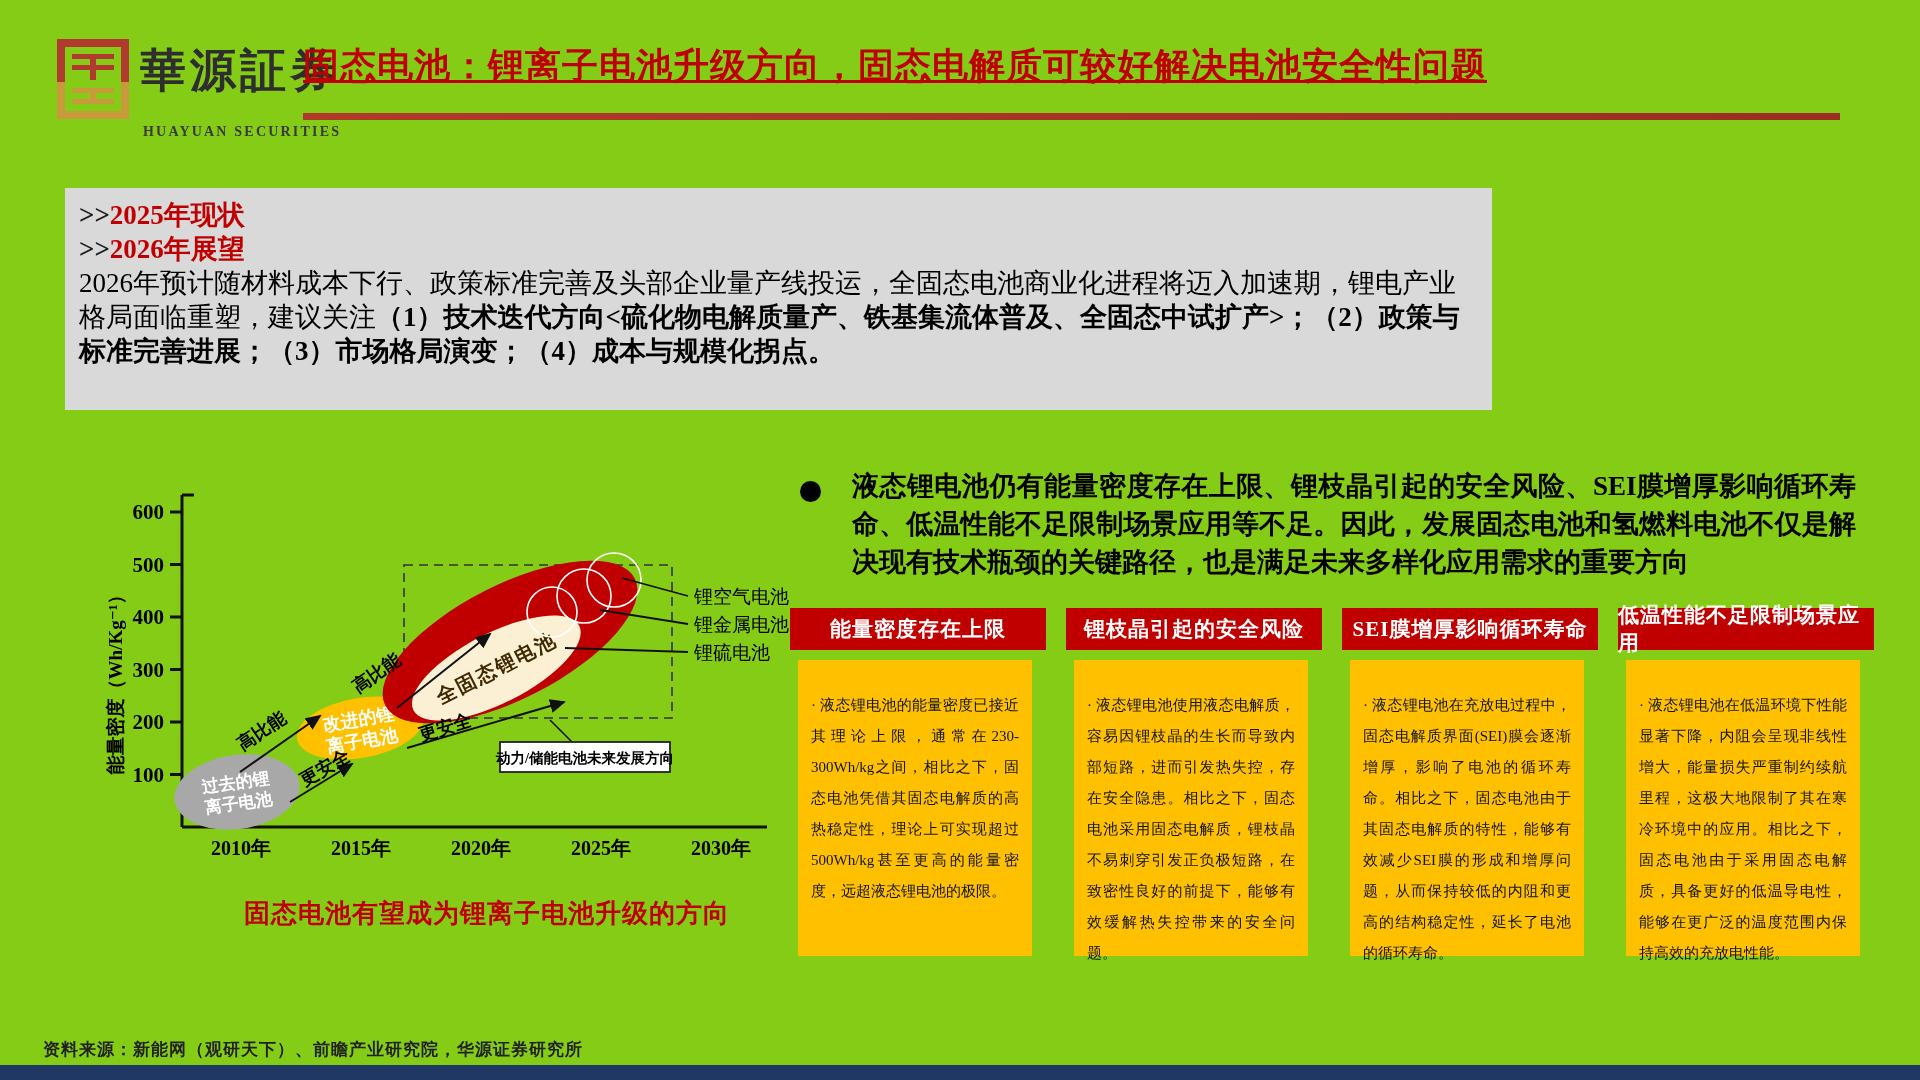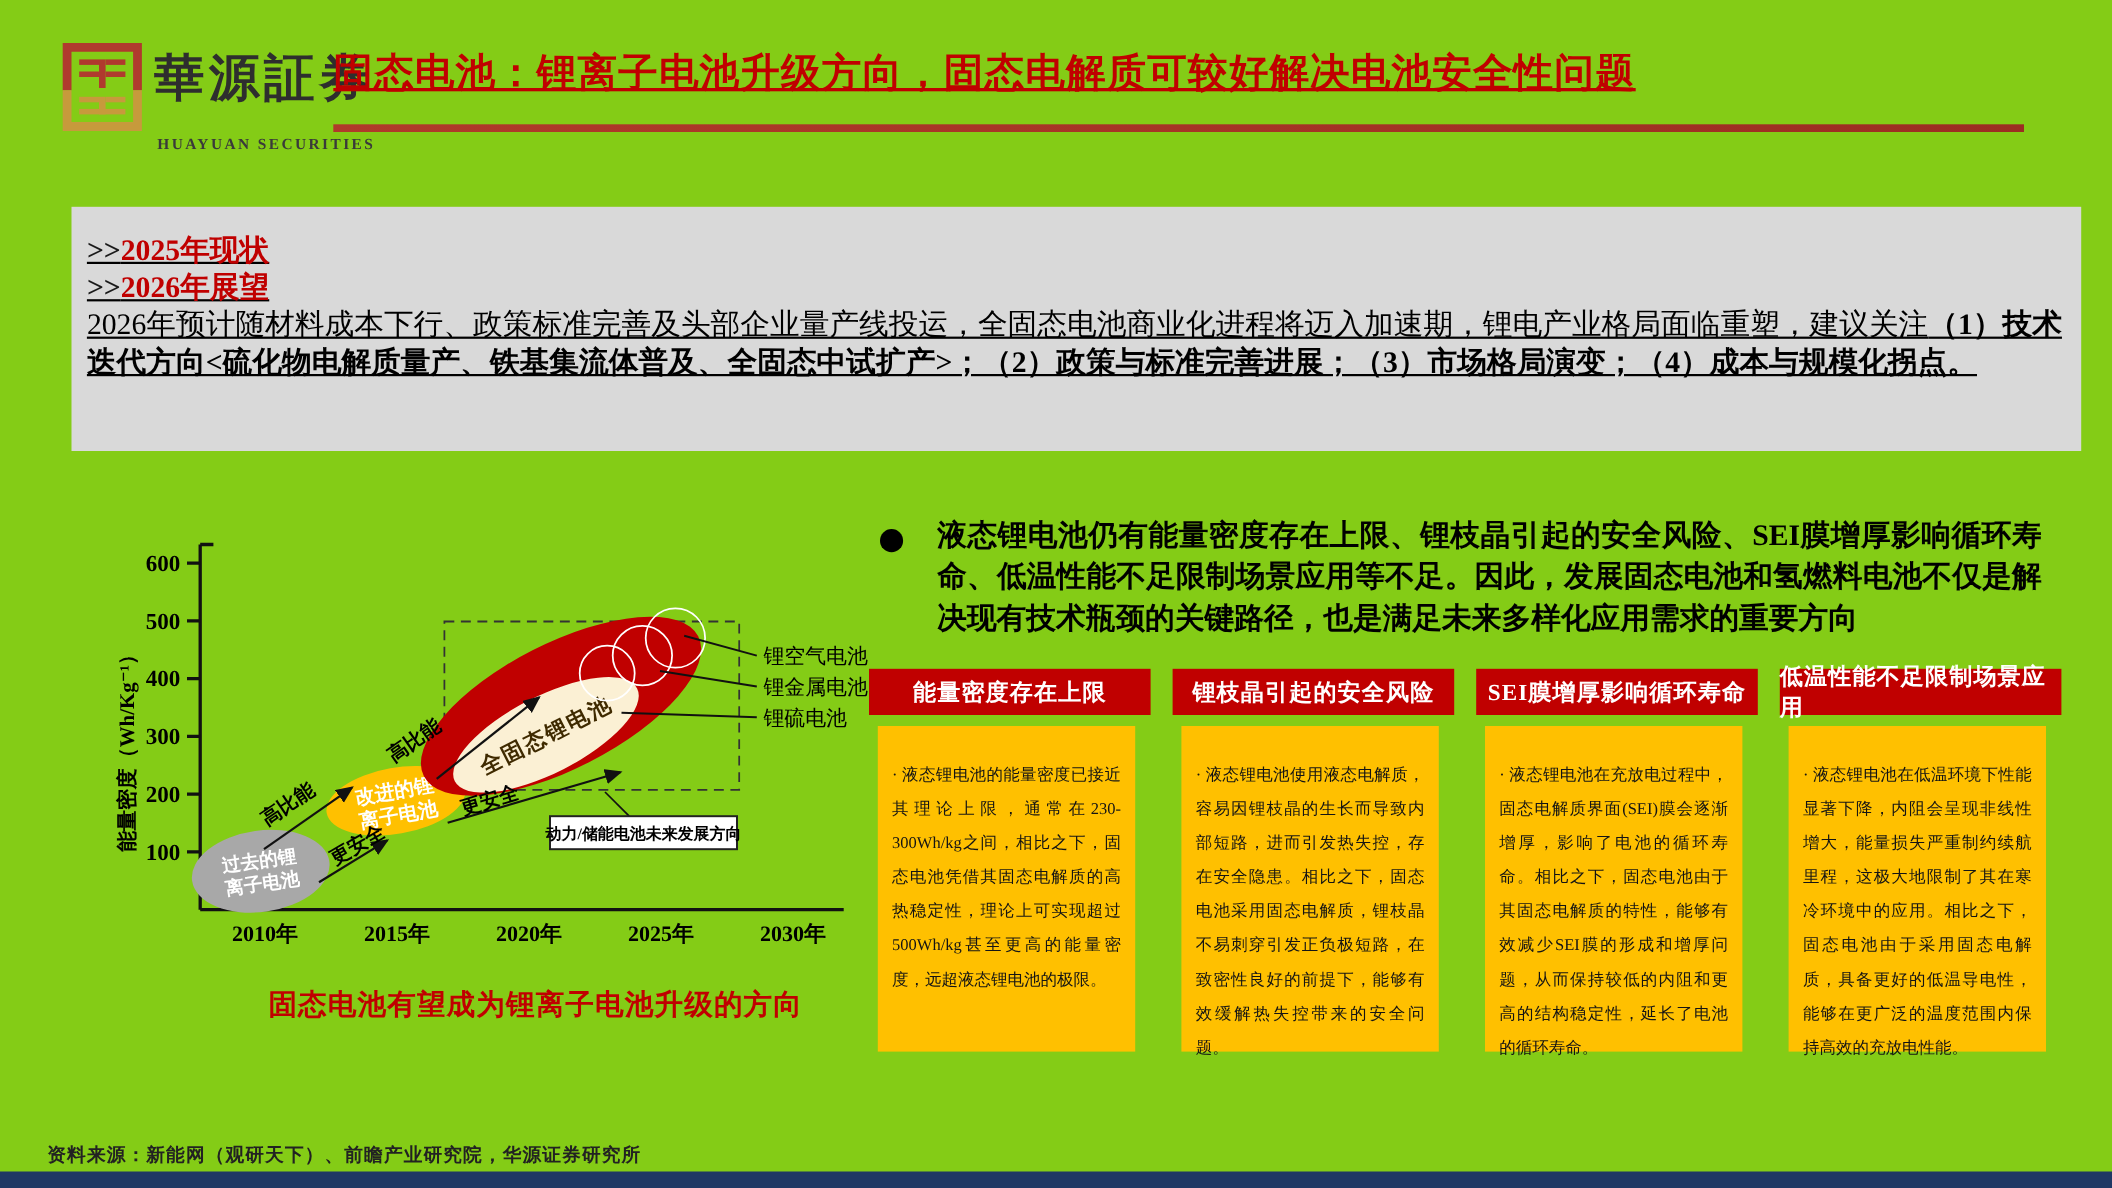--- a/index.html
+++ b/index.html
@@ -7,22 +7,22 @@
     position:relative;width:1920px;height:1080px;background:#84cc16;overflow:hidden;
     font-family:"Liberation Serif","DejaVu Serif",serif;color:#111;
   }
   
   #logo{position:absolute;left:56px;top:38px;width:74px;height:82px;}
   #brand-cn{position:absolute;left:140px;top:40px;font-size:46px;font-weight:bold;color:#2e2e2e;letter-spacing:4px;font-family:"Liberation Serif",serif;}
   #brand-en{position:absolute;left:143px;top:100px;font-size:14px;font-weight:bold;color:#3a3a3a;letter-spacing:2.2px;font-family:"Liberation Serif",serif;margin-top:24px;}
   #page-title{position:absolute;left:303px;top:42px;width:1520px;font-size:36px;font-weight:bold;color:#c00000;letter-spacing:1px;text-decoration:underline;}
   #title-rule{position:absolute;left:303px;top:113px;width:1537px;height:7px;background:linear-gradient(90deg,#b03a2a,#9c2d22);}
   
-  #summary{position:absolute;left:65px;top:188px;width:1827px;height:222px;background:#d9d9d9;
-    padding:22px 14px;box-sizing:border-box;font-size:27px;line-height:34px;color:#000;text-decoration:underline;}
+  #summary{position:absolute;left:65px;top:188px;width:1427px;height:222px;background:#d9d9d9;
+    padding:10px 14px;box-sizing:border-box;font-size:27px;line-height:34px;color:#000;}
   #summary .red{color:#c00000;font-weight:bold;}
   #summary .arrows{color:#1a1a1a;font-weight:bold;}
   #summary b{font-weight:bold;}
   
   #chart-wrap{position:absolute;left:70px;top:470px;width:740px;height:420px;margin-left:32px;}
   #chart-caption{position:absolute;left:70px;top:896px;width:660px;text-align:right;
     font-size:26px;font-weight:bold;color:#c00000;letter-spacing:1px;}
   
   #bullet-dot{position:absolute;left:800px;top:481px;width:21px;height:21px;border-radius:50%;background:#000;}
   #bullet-text{position:absolute;left:852px;top:467px;width:1004px;font-size:27px;line-height:38px;color:#000;text-align:justify;font-weight:bold;}

